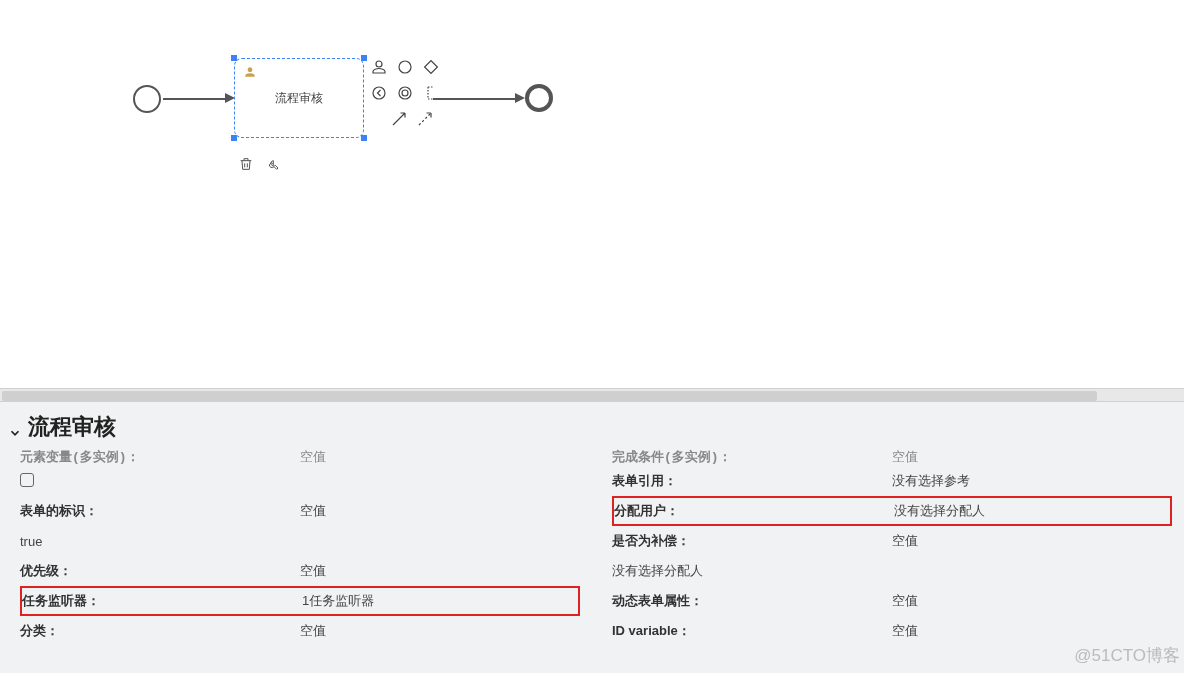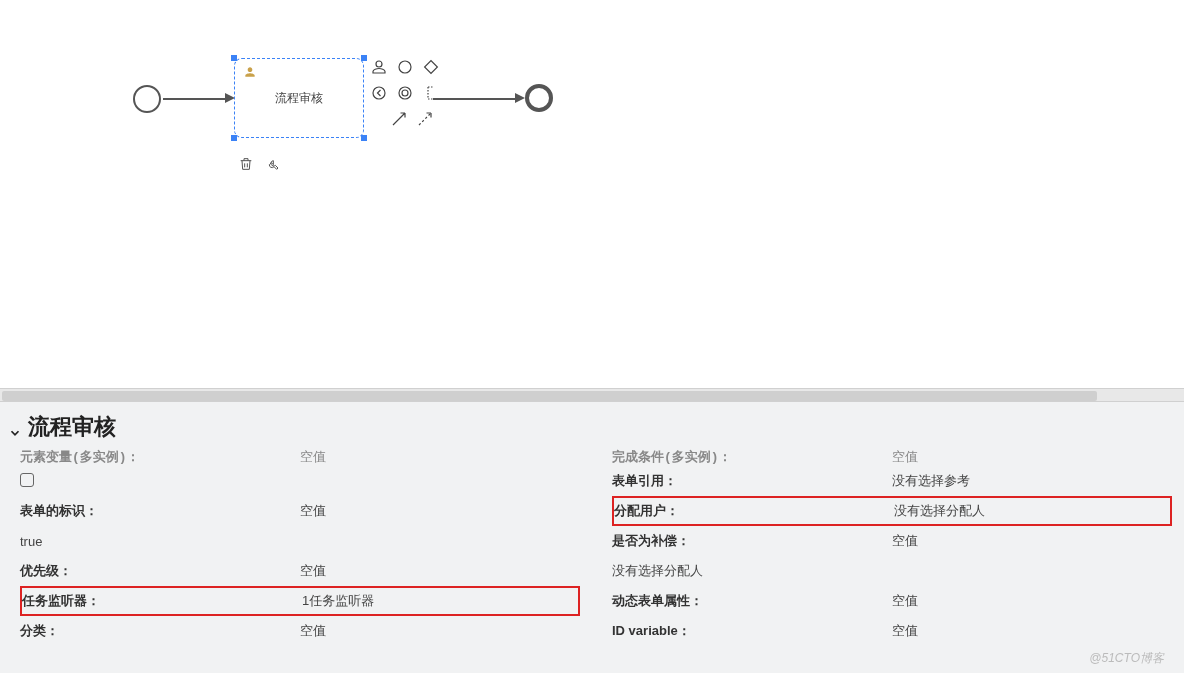--- a/index.html
+++ b/index.html
@@ -148,24 +148,23 @@
     border: 2px solid #d22;
   }
   .checkbox-empty {
     width: 14px; height: 14px;
     border: 1.5px solid #666;
     border-radius: 3px;
     display: inline-block;
   }
   .watermark {
     position: absolute;
-    right: 20px; bottom: 6px;
-    font-size: 12px;
+    right: 4px; bottom: 6px;
+    font-size: 17px;
     color: #bbb;
-    font-style: italic;
   }
 </style>
 </head>
 <body>
 
 <div class="canvas">
 
   <div class="start-event" style="left:133px; top:85px;"></div>
 
   <div class="flow-line" style="left:163px; top:98px; width:64px;"></div>

